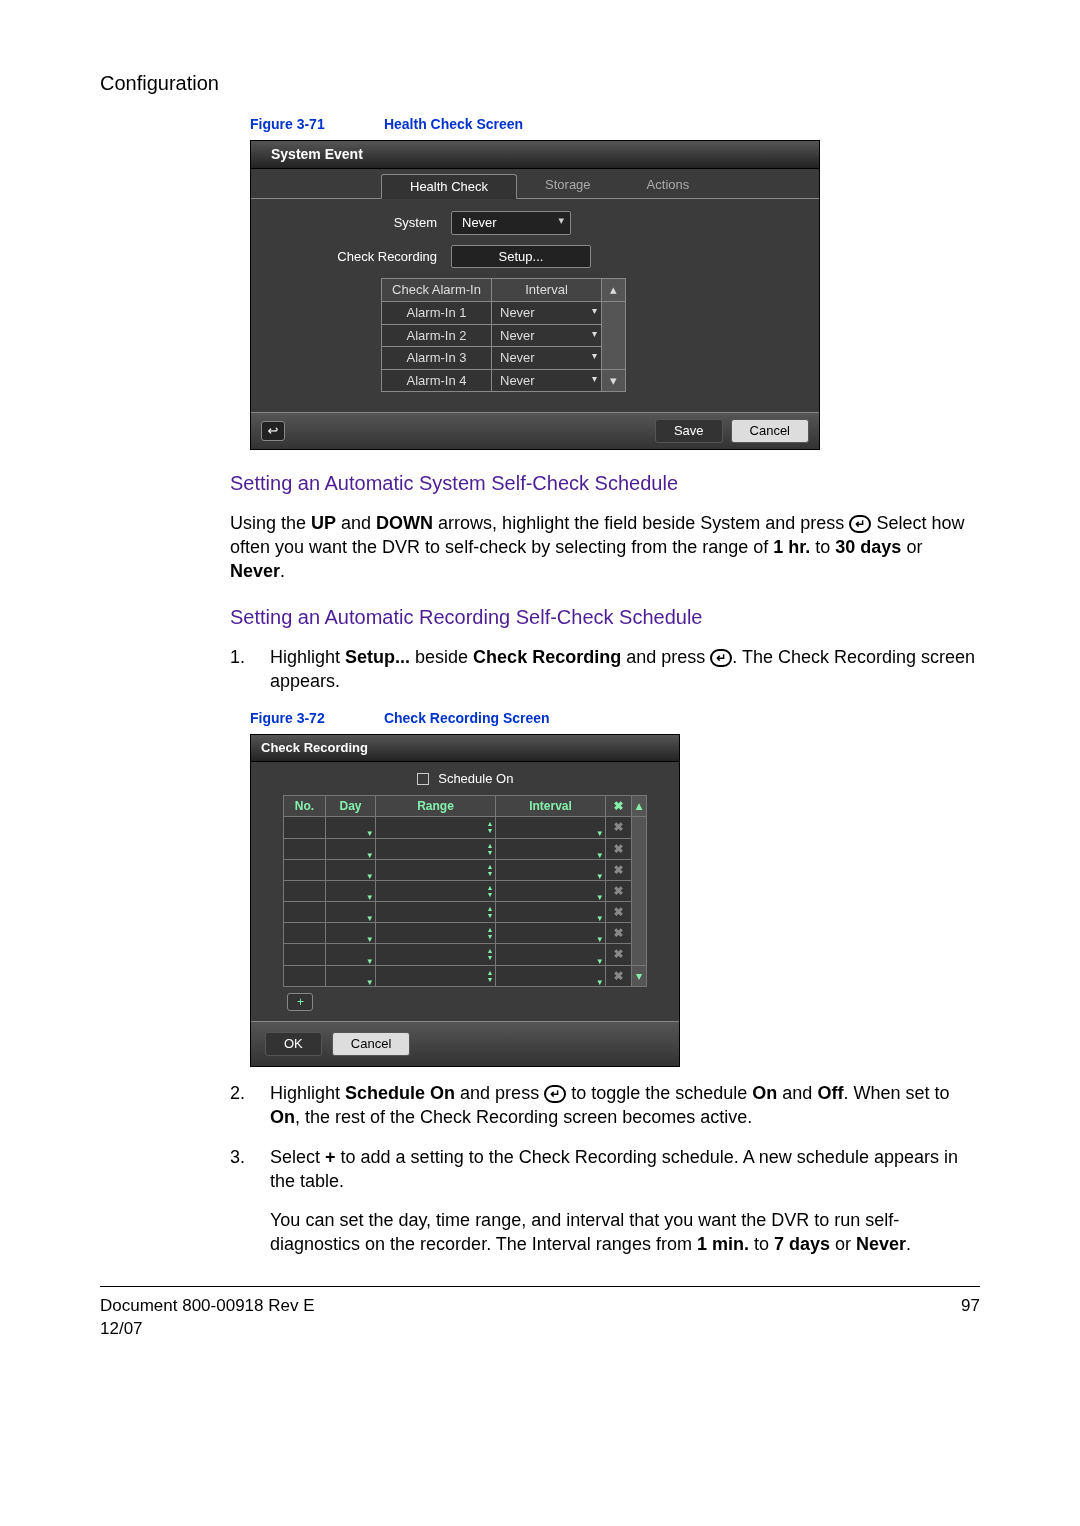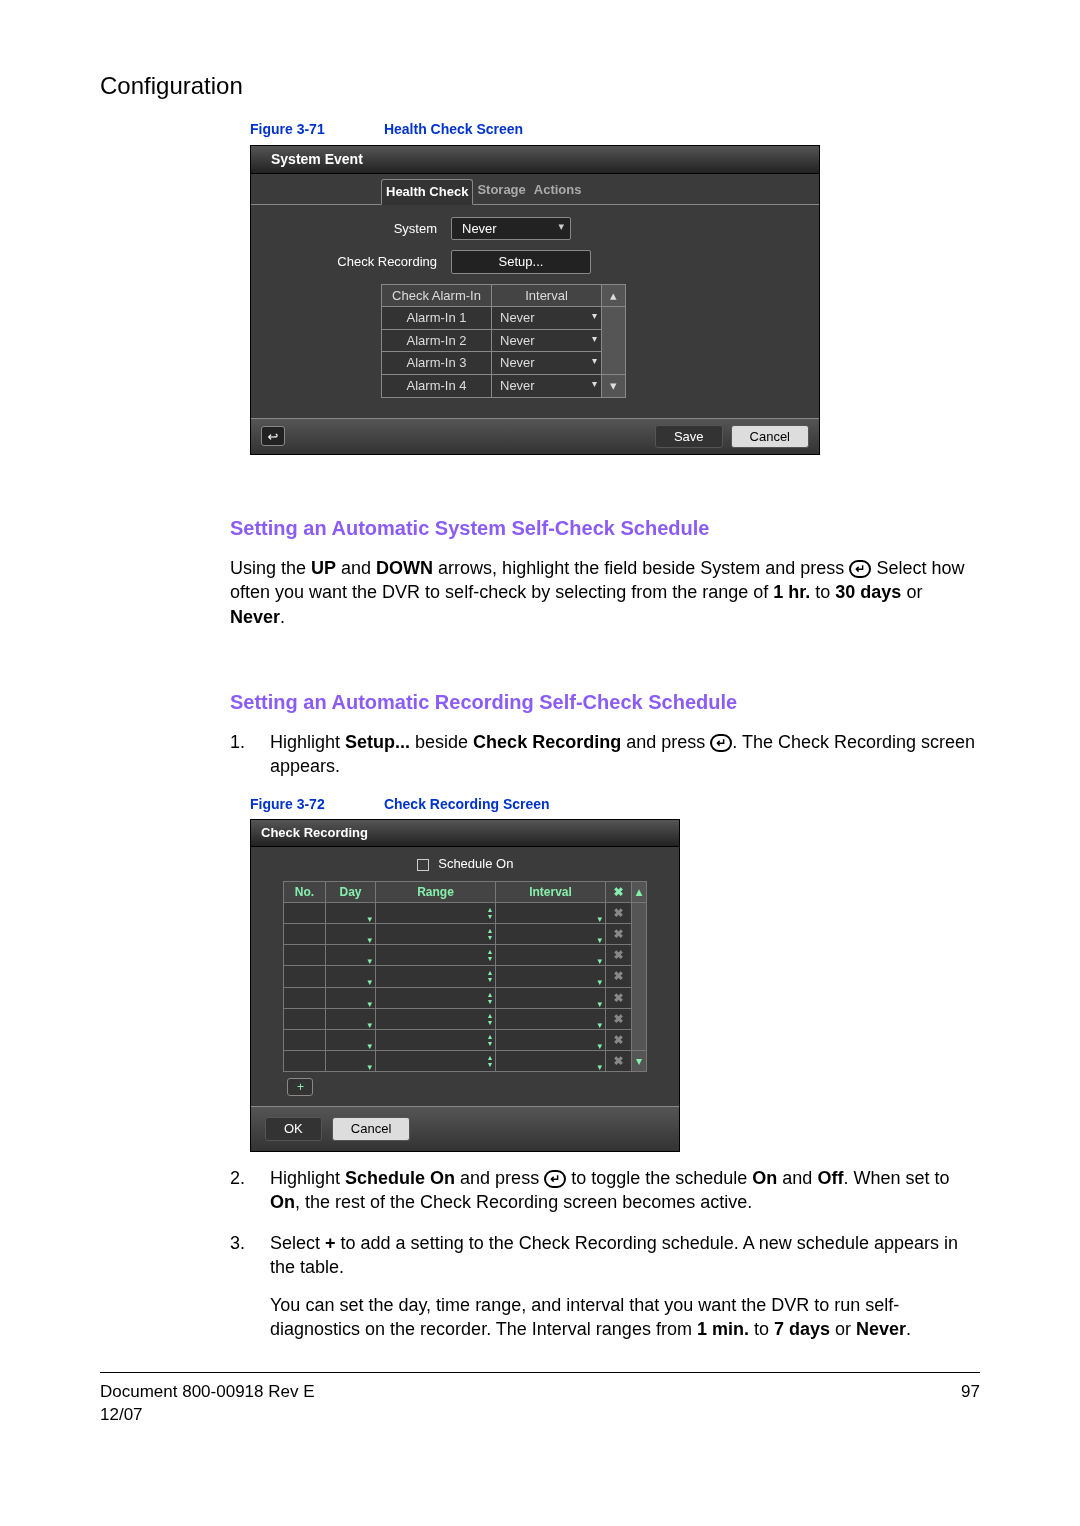--- a/index.html
+++ b/index.html
@@ -6,21 +6,21 @@
   body {
     font-family: Arial, Helvetica, sans-serif;
     font-size: 18px;
     color: #000;
     background: #fff;
     width: 1080px;
     margin: 0 auto;
     padding: 70px 100px 40px 100px;
     line-height: 1.35;
   }
-  .header-label { margin-bottom: 18px; font-size: 24px; }
+  .header-label { margin-bottom: 18px; font-size: 20px; }
   .fig-caption {
     color: #0033cc;
     font-weight: bold;
     font-size: 14px;
     margin-left: 150px;
     margin-bottom: 6px;
   }
   .fig-caption .fnum { display:inline-block; width: 130px; }
 
   
@@ -38,24 +38,24 @@
     font-weight: bold;
     border-bottom: 1px solid #000;
   }
   .fig1 .tabs {
     display:flex;
     margin-top:4px;
     padding: 0 0 0 130px;
     border-bottom: 1px solid #888;
   }
   .fig1 .tab {
-    padding: 3px 4px;
+    padding: 3px 28px;
     font-size: 13px;
     color:#aaa;
-    font-weight:bold;
+    font-weight:normal;
   }
   .fig1 .tab.active {
     background:#333;
     color:#fff;
     border:1px solid #888;
     border-bottom:1px solid #333;
     border-radius:3px 3px 0 0;
     position:relative;
     top:1px;
   }
@@ -97,22 +97,22 @@
   }
   .fig1 .footer .spacer{flex:1;}
   .fig1 .footer .fbtn{
     background:#ddd;color:#000;border:1px solid #555;padding:2px 18px;
     font-size:13px;border-radius:3px;
   }
   .fig1 .footer .fbtn.dark{ background:#333;color:#fff;}
 
   
   h3.blue{
-    color:#8b5cf6; font-weight:bold; font-size:20px;
-    margin:60px 0 14px 130px;
+    color:#4c1d95; font-weight:normal; font-size:20px;
+    margin:20px 0 14px 130px;
   }
   p.body, .step{
     margin-left:130px; margin-bottom:16px; font-size:18px;
   }
   .step{ display:flex; gap:18px;}
   .step .n{ width:22px; flex-shrink:0;}
   .step .t{ flex:1;}
   .enter{
     display:inline-block; border:2px solid #000; border-radius:10px;
     font-size:12px; padding:0 4px; line-height:14px; vertical-align:middle;

